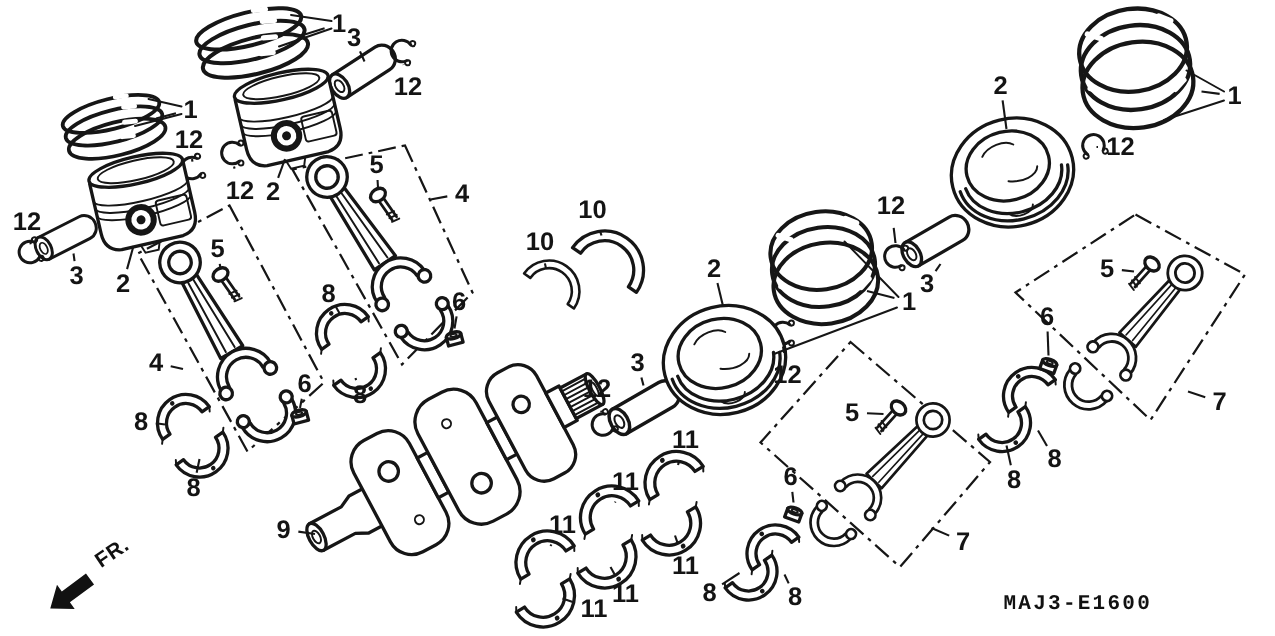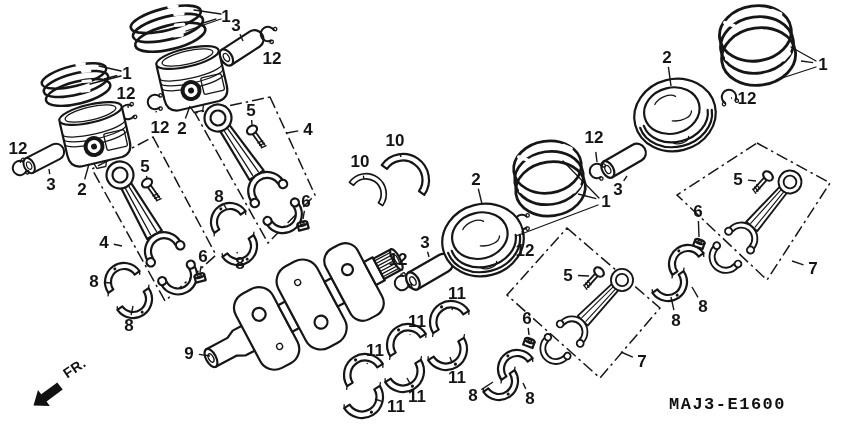--- a/index.html
+++ b/index.html
@@ -13,21 +13,21 @@
   .gap     { fill:none; stroke:#ffffff; stroke-width:3.5; stroke-linecap:round; }
   .dot     { fill:#161616; stroke:none; }
   .bore    { fill:#ffffff; stroke:#161616; stroke-width:4; }
   .phantom { fill:none; stroke:#161616; stroke-width:1.5; stroke-dasharray:12 4 2.5 4; }
   .leader  { stroke:#161616; stroke-width:1.4; }
   .callout { font:bold 17px "Liberation Sans", sans-serif; fill:#141414;
              text-anchor:middle; dominant-baseline:central; }
   .fr-label { position:absolute; left:60px; top:368px; font-weight:bold; font-size:14px;
               color:#111; transform:rotate(-34deg); transform-origin:left top; letter-spacing:.5px; }
   .diagram-code { position:absolute; left:669px; top:395px; font-family:"Liberation Mono", monospace;
-                  font-weight:bold; font-size:17px; letter-spacing:1.5px; color:#111; }
+                  font-weight:bold; font-size:14px; letter-spacing:1.5px; color:#111; }
 </style>
 </head>
 <body>
 
 <div class="stage">
   <svg id="diagram-svg" width="850" height="424" viewBox="0 0 850 424">
     <defs>
       <g id="sym-circlip">
         <path class="ln" style="stroke-width:2" d="M4.6,-5.5 A7.2,7.2 0 1 0 4.6,5.5"></path>
         <circle class="ln-thin" cx="5.6" cy="-6.6" r="1.7"></circle>

